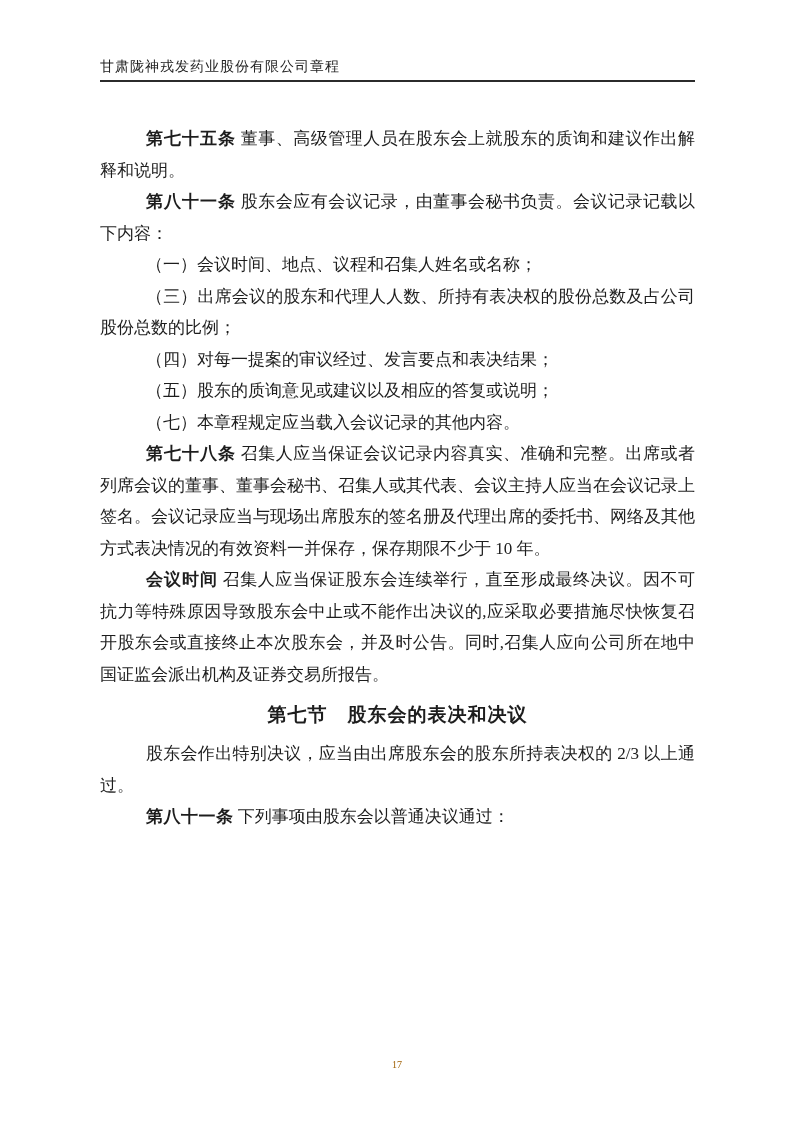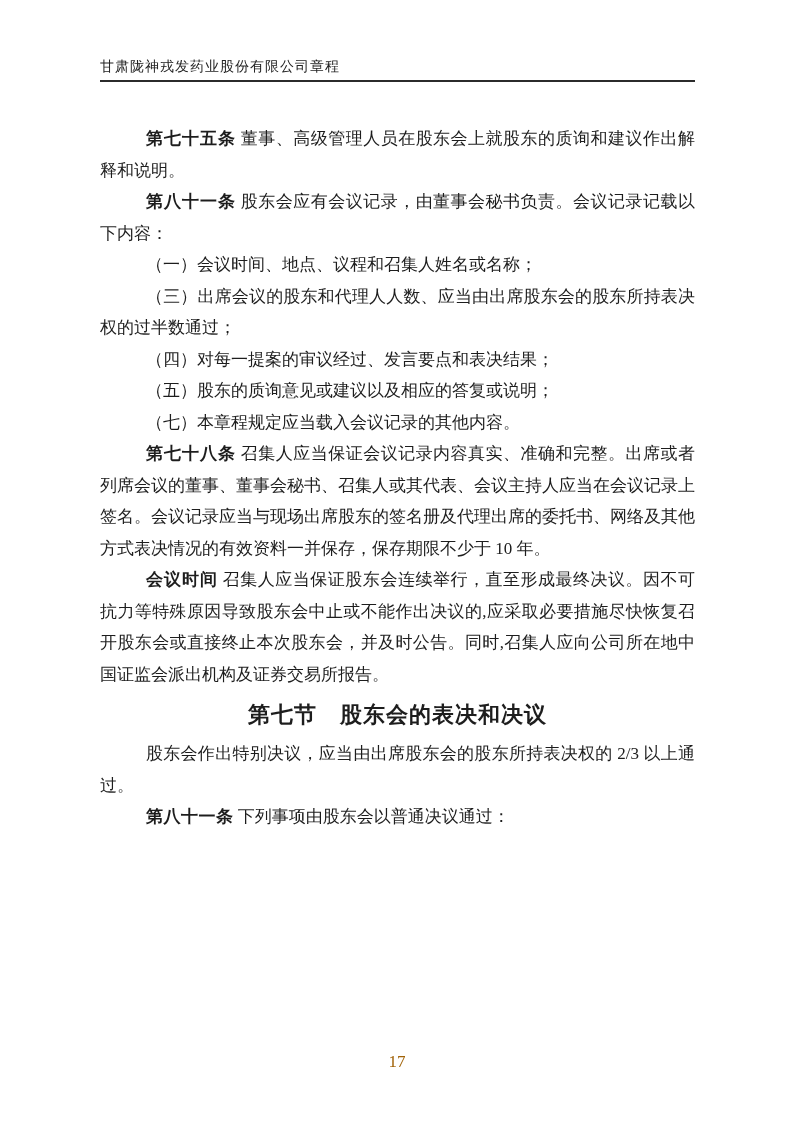--- a/index.html
+++ b/index.html
@@ -38,53 +38,53 @@
   }
   .para {
     margin: 0;
     text-indent: 46px;
   }
   .para b {
     font-weight: 700;
     letter-spacing: 0.5px;
   }
   .section-heading {
-    font-size: 22px;
+    font-size: 19px;
     font-weight: 700;
     text-align: center;
     text-indent: 0;
     margin: 9px 0 7px 0;
     line-height: 32px;
     letter-spacing: 1px;
   }
   .footer {
     position: absolute;
     left: 0;
     right: 0;
     bottom: 58px;
     text-align: center;
   }
   .page-number {
-    font-size: 17px;
+    font-size: 10px;
     color: #a16207;
   }
 </style>
 </head>
 <body>
 
 <div class="page">
   <div class="header">
     <div class="header-title">甘肃陇神戎发药业股份有限公司章程</div>
   </div>
 
   <div class="content" id="doc-body">
       <p class="para"><b>第七十五条</b> 董事、高级管理人员在股东会上就股东的质询和建议作出解释和说明。</p>
       <p class="para"><b>第八十一条</b> 股东会应有会议记录，由董事会秘书负责。会议记录记载以下内容：</p>
       <p class="para">（一）会议时间、地点、议程和召集人姓名或名称；</p>
-      <p class="para">（三）出席会议的股东和代理人人数、应当由出席股东会的股东所持表决权的过半数通过；</p>
+      <p class="para">（三）出席会议的股东和代理人人数、所持有表决权的股份总数及占公司股份总数的比例；</p>
       <p class="para">（四）对每一提案的审议经过、发言要点和表决结果；</p>
       <p class="para">（五）股东的质询意见或建议以及相应的答复或说明；</p>
       <p class="para">（七）本章程规定应当载入会议记录的其他内容。</p>
       <p class="para"><b>第七十八条</b> 召集人应当保证会议记录内容真实、准确和完整。出席或者列席会议的董事、董事会秘书、召集人或其代表、会议主持人应当在会议记录上签名。会议记录应当与现场出席股东的签名册及代理出席的委托书、网络及其他方式表决情况的有效资料一并保存，保存期限不少于 10 年。</p>
       <p class="para"><b>会议时间</b> 召集人应当保证股东会连续举行，直至形成最终决议。因不可抗力等特殊原因导致股东会中止或不能作出决议的,应采取必要措施尽快恢复召开股东会或直接终止本次股东会，并及时公告。同时,召集人应向公司所在地中国证监会派出机构及证券交易所报告。</p>
       <h2 class="section-heading">第七节　股东会的表决和决议</h2>
       <p class="para">股东会作出特别决议，应当由出席股东会的股东所持表决权的 2/3 以上通过。</p>
       <p class="para"><b>第八十一条</b> 下列事项由股东会以普通决议通过：</p>
     </div>
 

